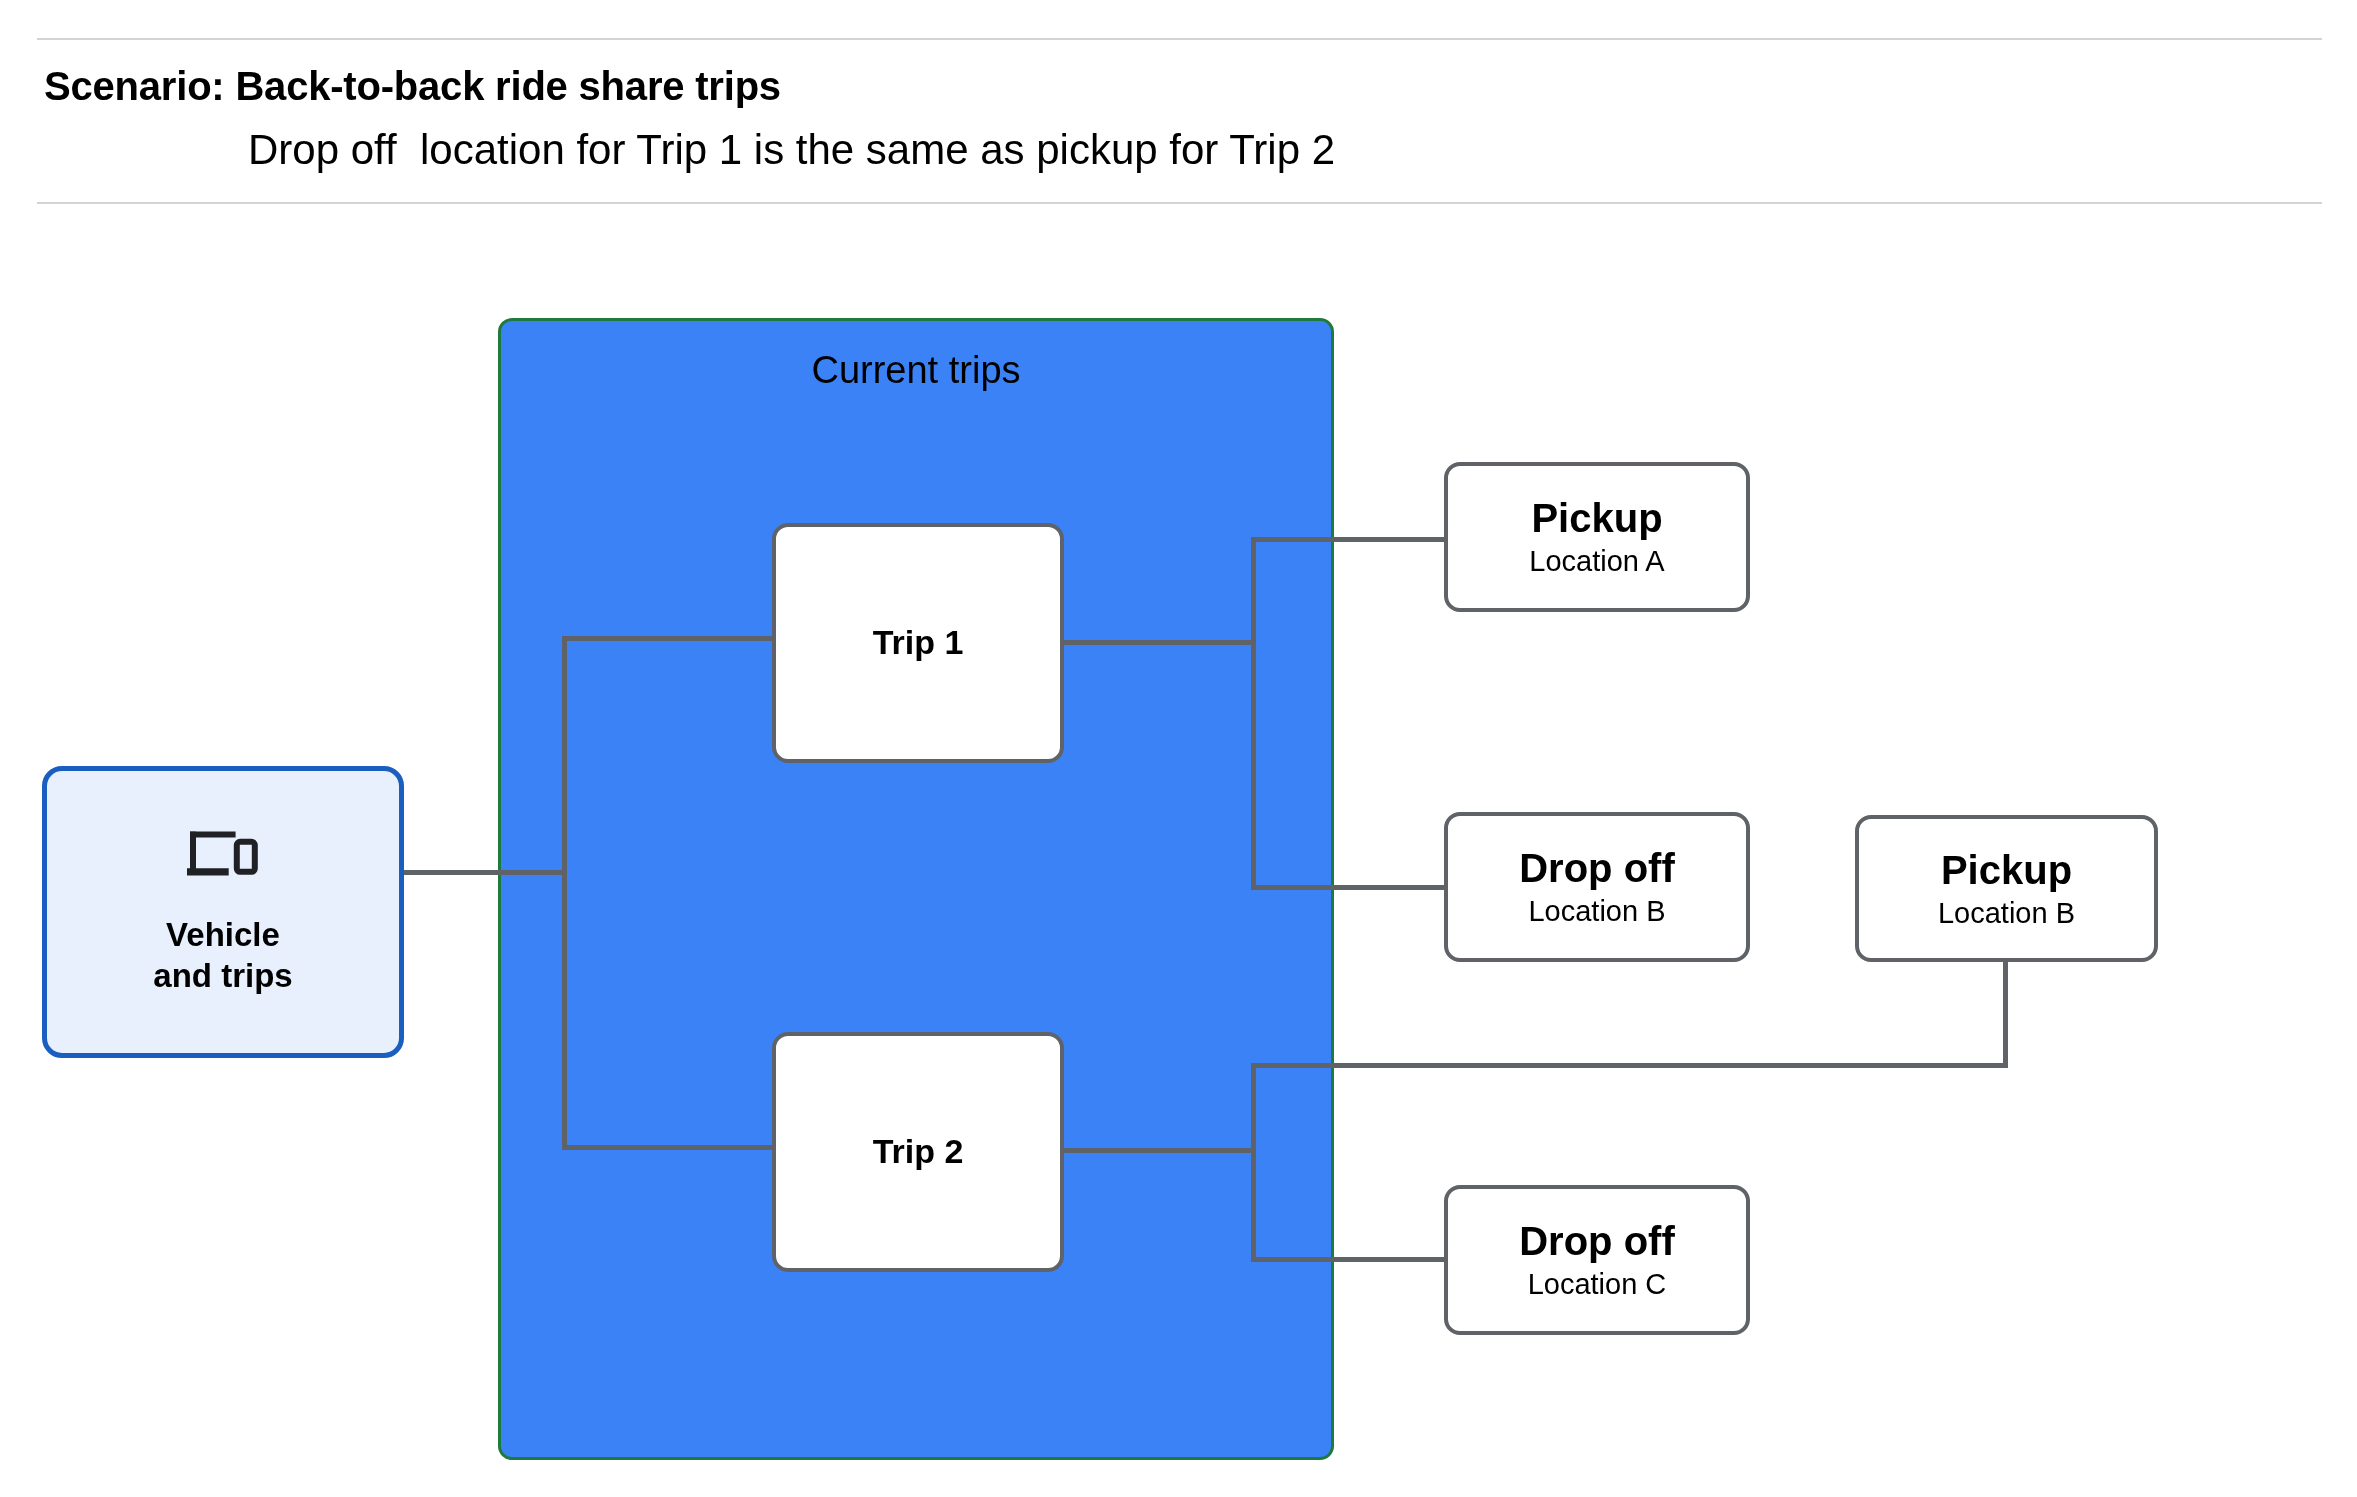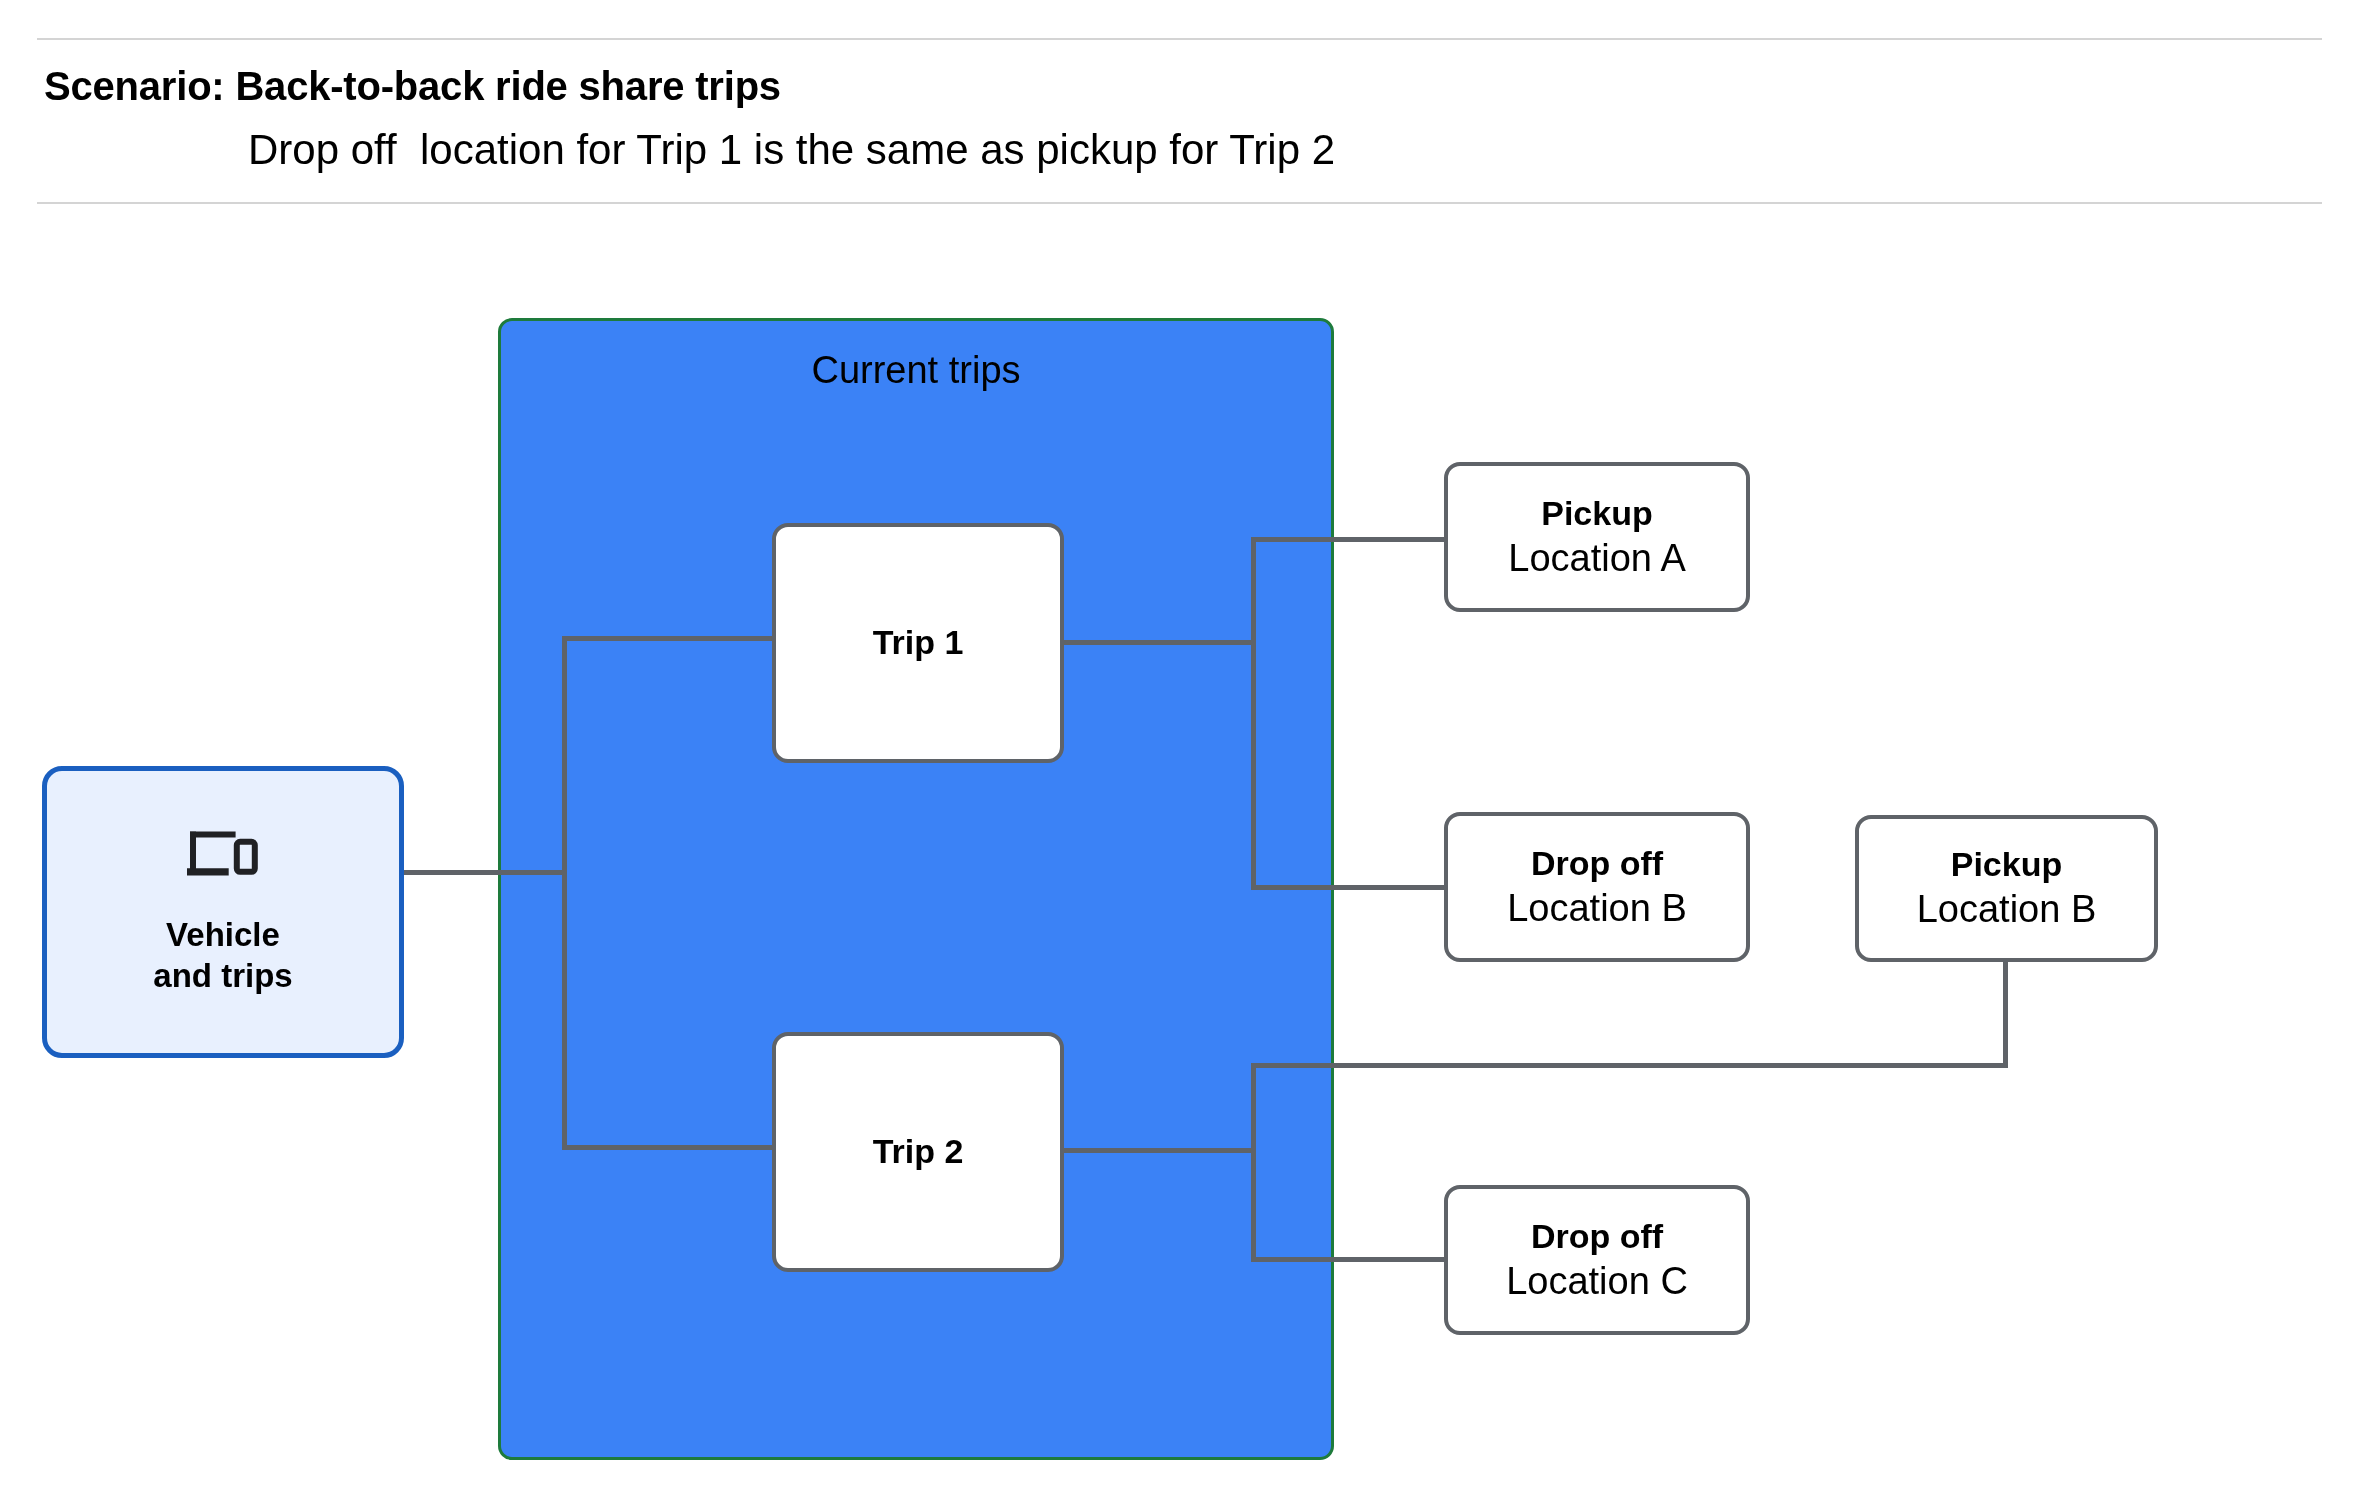--- a/index.html
+++ b/index.html
@@ -92,28 +92,28 @@
     background: #ffffff;
     border: 4px solid #5f6368;
     border-radius: 16px;
     display: flex;
     flex-direction: column;
     align-items: center;
     justify-content: center;
     z-index: 4;
   }
   .node .title {
-    font-size: 34px;
+    font-size: 40px;
     font-weight: bold;
     color: #000000;
     line-height: 1.15;
     text-align: center;
   }
   .node .sub {
-    font-size: 38px;
+    font-size: 29px;
     font-weight: normal;
     color: #000000;
     line-height: 1.15;
     text-align: center;
     margin-top: 4px;
   }
 
   #node-vehicle {
     left: 42px;
     top: 766px;

